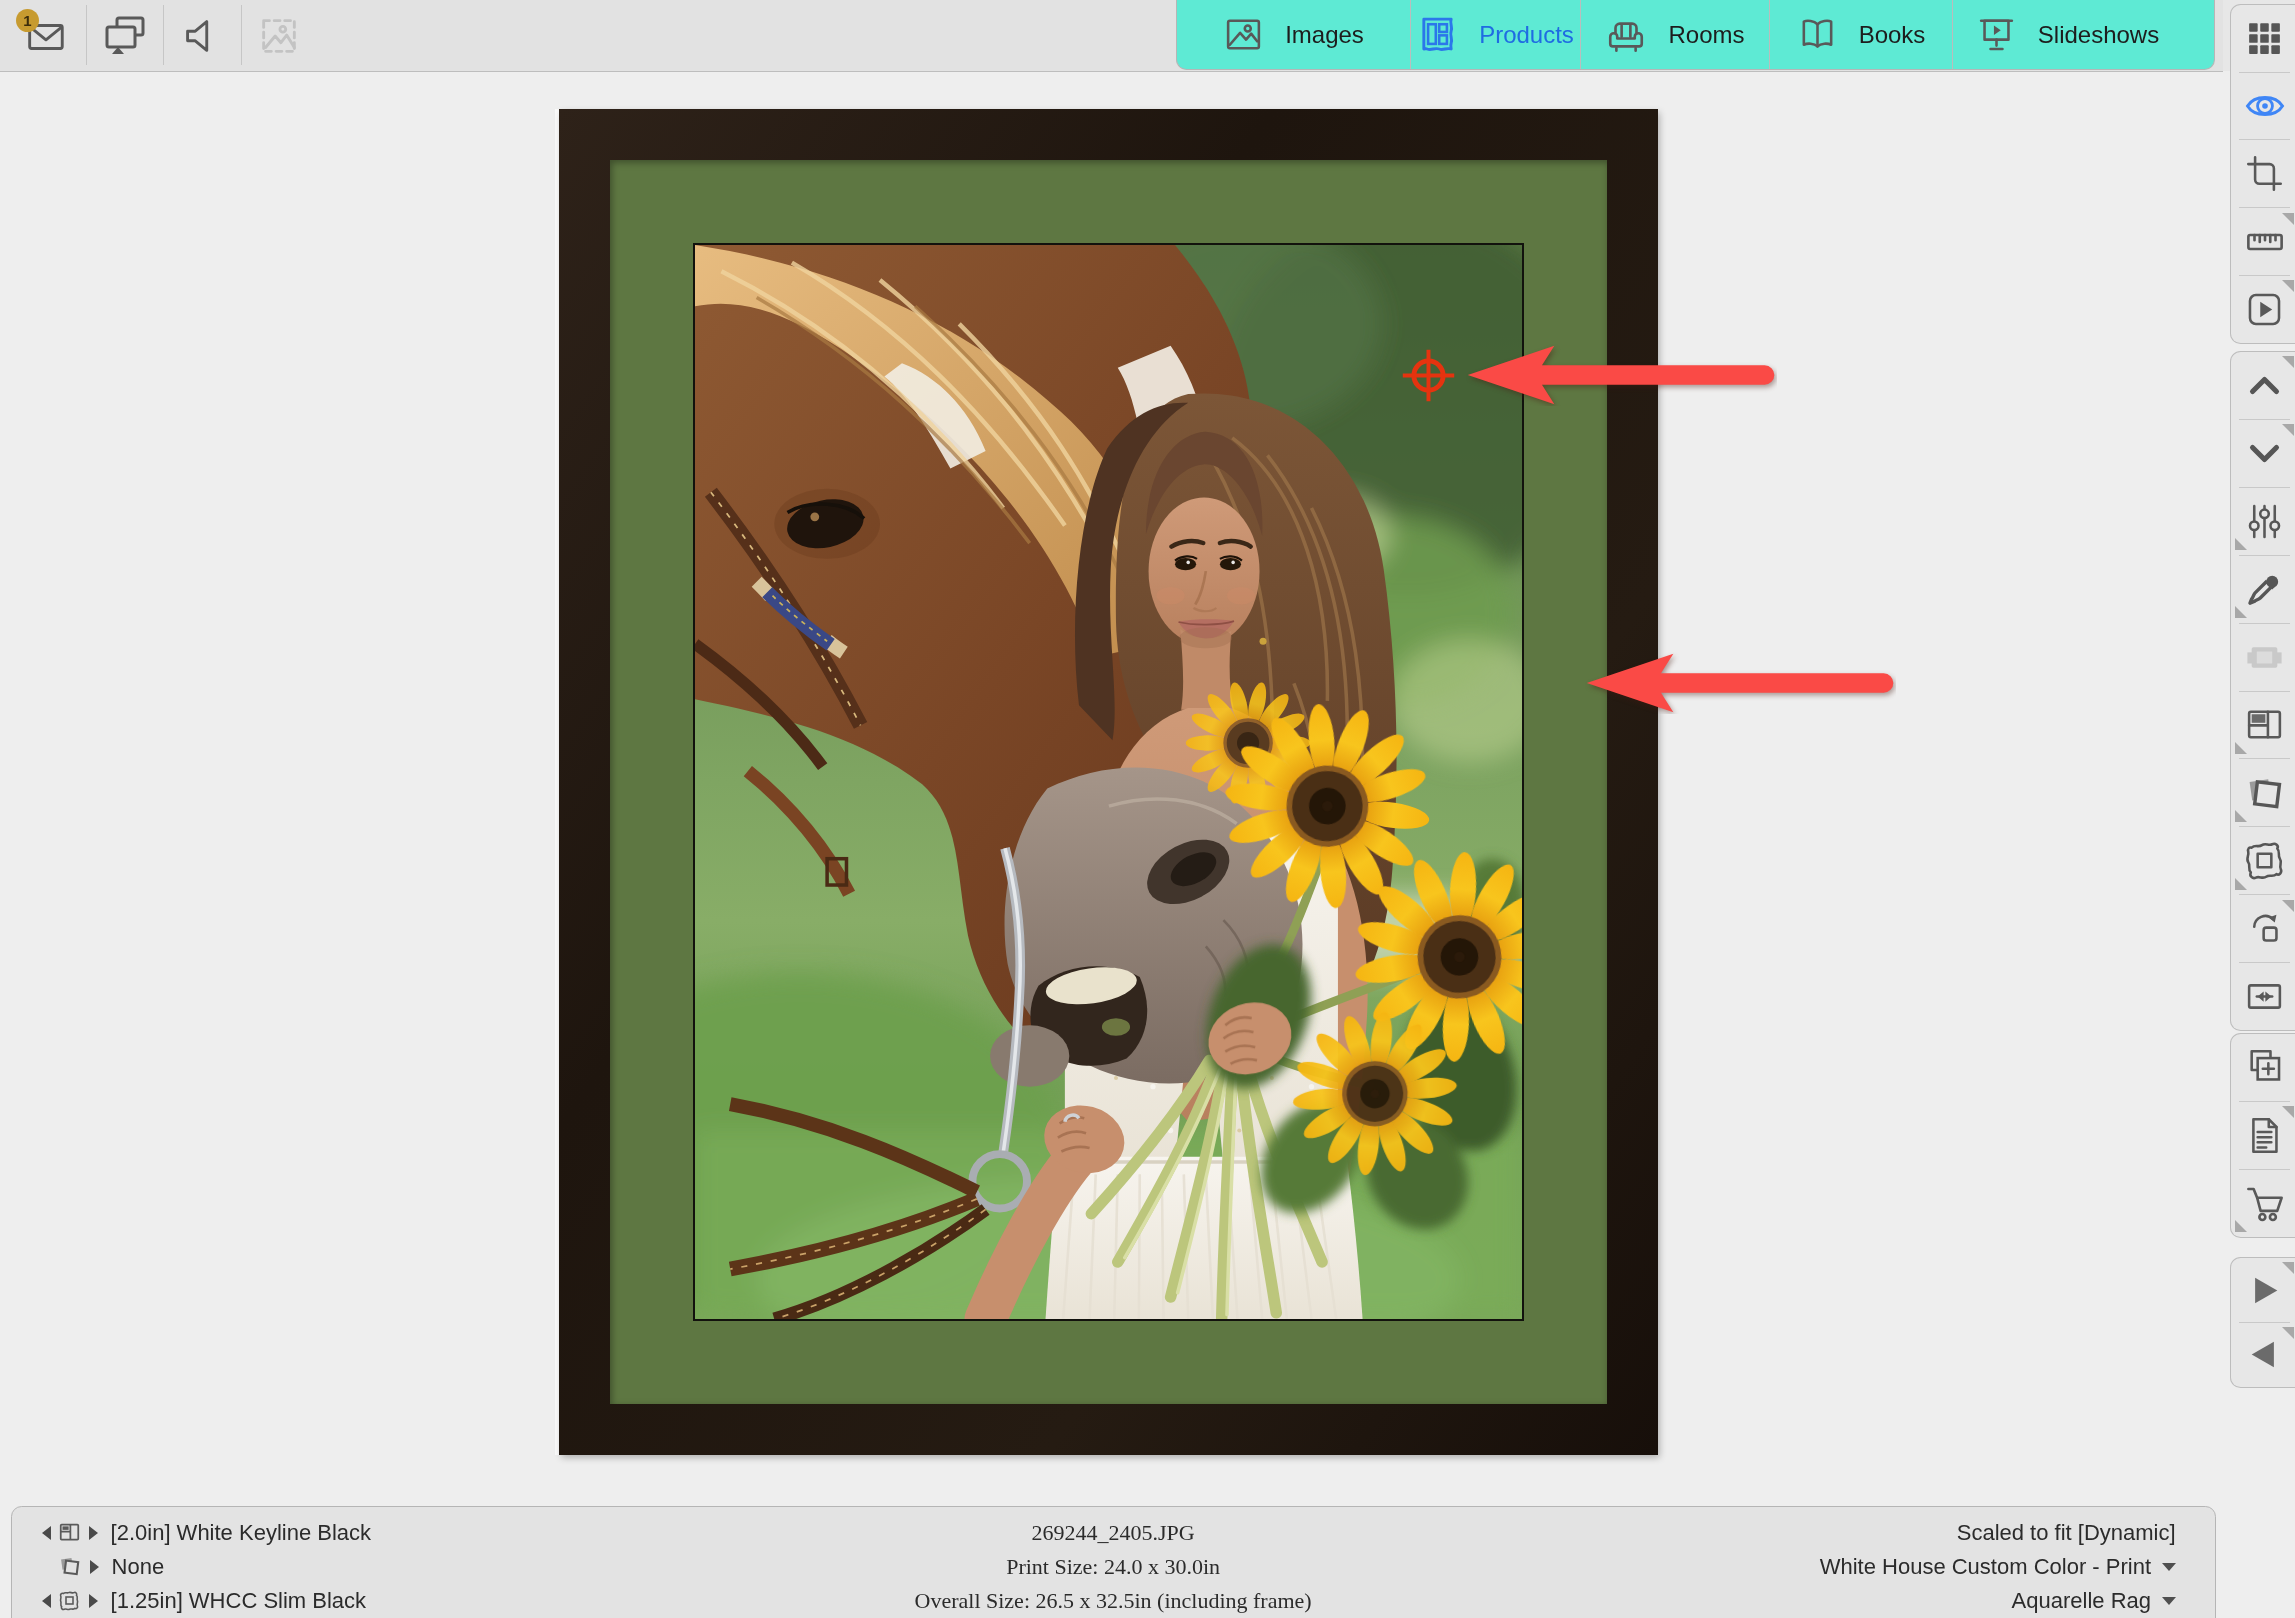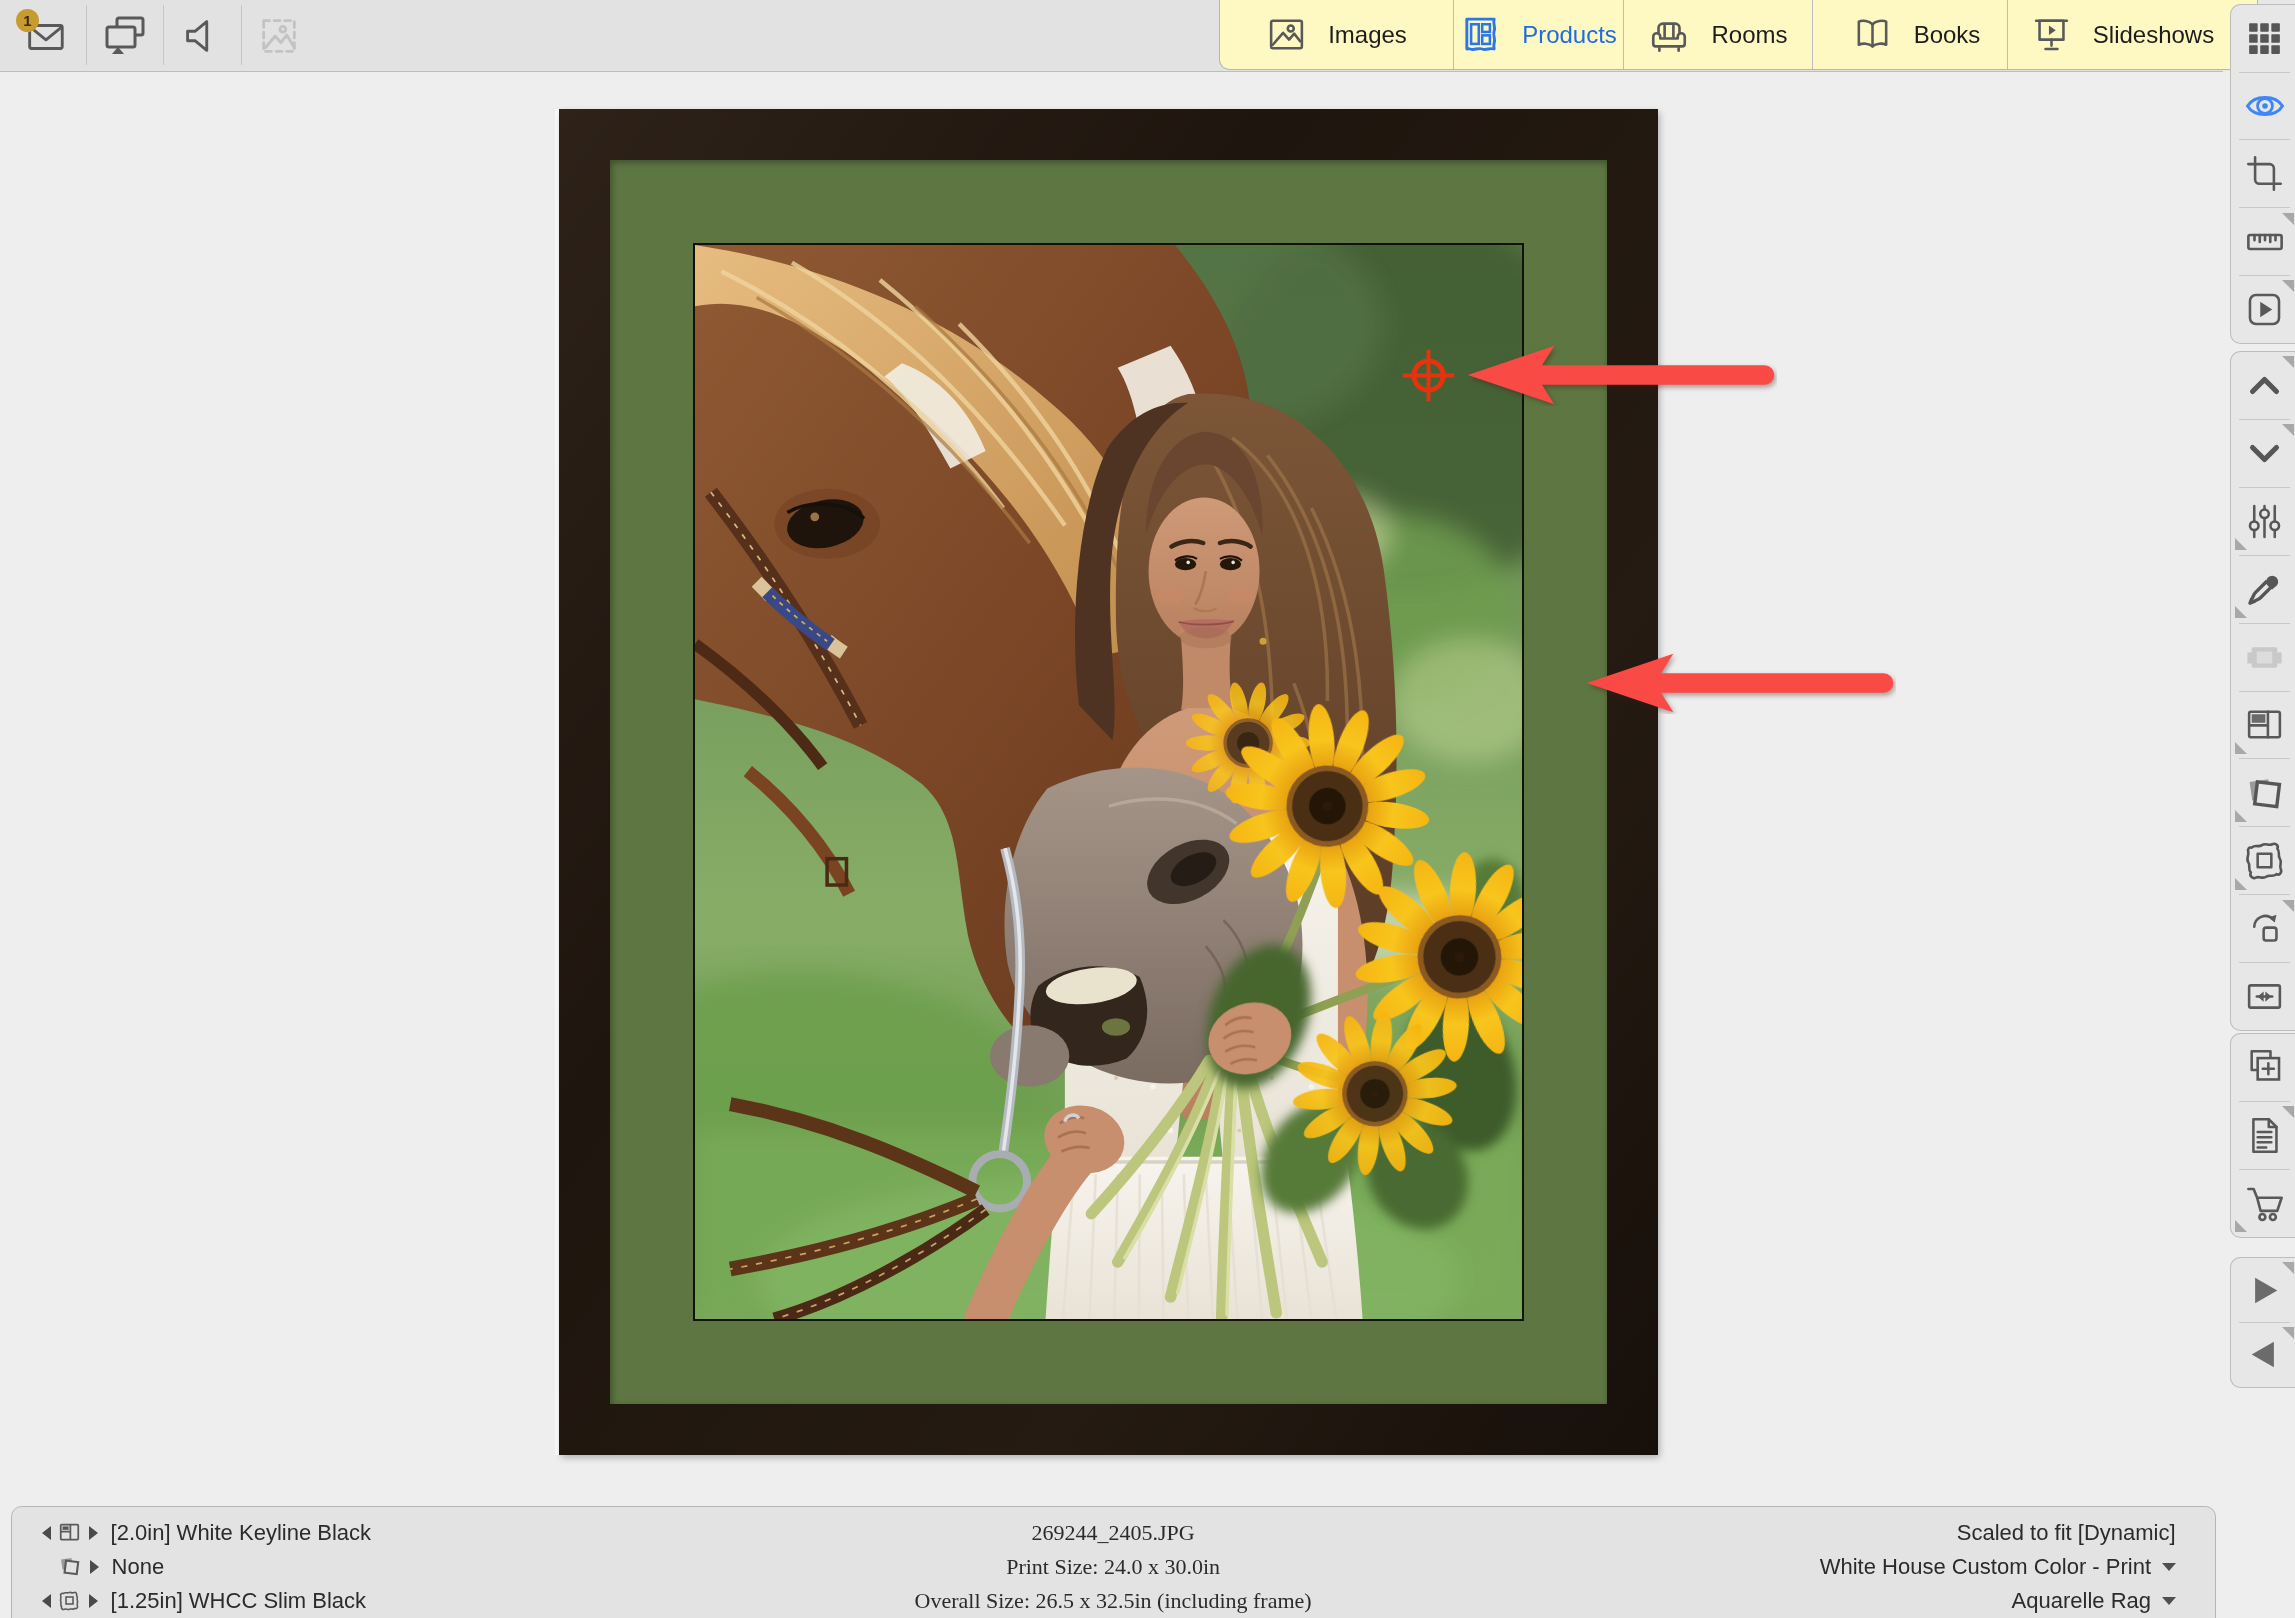--- a/index.html
+++ b/index.html
@@ -10,21 +10,21 @@
   }
   
   .toolbar{position:absolute;left:0;top:0;width:2223px;height:71px;background:#e2e2e2;border-bottom:0.9px solid #bdbdbd;}
   .tb-right-fill{position:absolute;left:2223px;top:0;width:72px;height:71px;background:#e7e7e7;}
   .tb-btn{position:absolute;top:7px;width:62px;height:57px;display:flex;align-items:center;justify-content:center;}
   .tb-div{position:absolute;top:5.3px;width:0.9px;height:60px;background:#c6c6c6;}
   .badge{position:absolute;left:1.8px;top:1.8px;width:23px;height:23px;border-radius:50%;
     background:#c79b30;color:#3c2d0b;font-size:15px;font-weight:bold;display:flex;align-items:center;justify-content:center;}
   
   .tab-strip{position:absolute;left:1176px;top:0;width:1039px;height:70px;
-    border:0.9px solid #b6b6b6;border-top:none;border-radius:0 0 10.6px 10.6px;display:flex;box-sizing:border-box;background:#fef9c3;margin-left:43px;}
+    border:0.9px solid #b6b6b6;border-top:none;border-radius:0 0 10.6px 10.6px;display:flex;box-sizing:border-box;background:#5eead4;}
   .tab{display:flex;align-items:center;justify-content:center;gap:21px;font-size:24px;color:#1d1d1d;}
   .tab + .tab{border-left:0.9px solid #bcbcbc;}
   .tab.active{color:#1f6ce2;}
   
   .sb-panel{position:absolute;left:2230px;width:67px;background:#e7e7e7;border:0.9px solid #bdbdbd;border-right:none;border-radius:10.6px 0 0 10.6px;box-sizing:content-box;}
   .sb-btn{width:67px;height:67px;position:relative;display:flex;align-items:center;justify-content:center;}
   .sb-sep{height:0.9px;margin:0 8px;background:#c9c9c9;}
   .fly-tr{position:absolute;top:4.4px;right:4.4px;width:0;height:0;border-left:12.4px solid transparent;border-top:12.4px solid #a8a8a8;}
   .fly-bl{position:absolute;bottom:4.4px;left:4.4px;width:0;height:0;border-right:12.4px solid transparent;border-bottom:12.4px solid #a8a8a8;}
   
@@ -116,21 +116,21 @@
     <span>Products</span>
   </div>
   <div class="tab" style="width:188px;">
     <svg width="42" height="42" viewBox="0 0 48 48">
       <path class="ic" d="M12,22 v-6 a5,5 0 0 1 5,-5 h14 a5,5 0 0 1 5,5 v6"></path>
       <path class="ic" d="M6,26 a4,4 0 0 1 8,0 v2 h20 v-2 a4,4 0 0 1 8,0 v8 a3,3 0 0 1 -3,3 h-30 a3,3 0 0 1 -3,-3 z"></path>
       <path class="ic" d="M19,13 v13 M29,13 v13 M13,39 v3 M35,39 v3"></path>
     </svg>
     <span>Rooms</span>
   </div>
-  <div class="tab" style="width:182px;padding-left:12px;">
+  <div class="tab" style="width:182px;">
     <svg width="41" height="41" viewBox="0 0 48 48">
       <path class="ic" d="M24,12 C20,8 12,7 8,9 V36 C12,34 20,34 24,38 C28,34 36,34 40,36 V9 C36,7 28,8 24,12 Z"></path>
       <path class="ic" d="M24,12 V38"></path>
     </svg>
     <span>Books</span>
   </div>
   <div class="tab" style="width:229px;">
     <svg width="41" height="41" viewBox="0 0 48 48">
       <path class="ic" d="M6,8 H42"></path>
       <rect class="ic" x="10" y="8" width="28" height="22"></rect>

